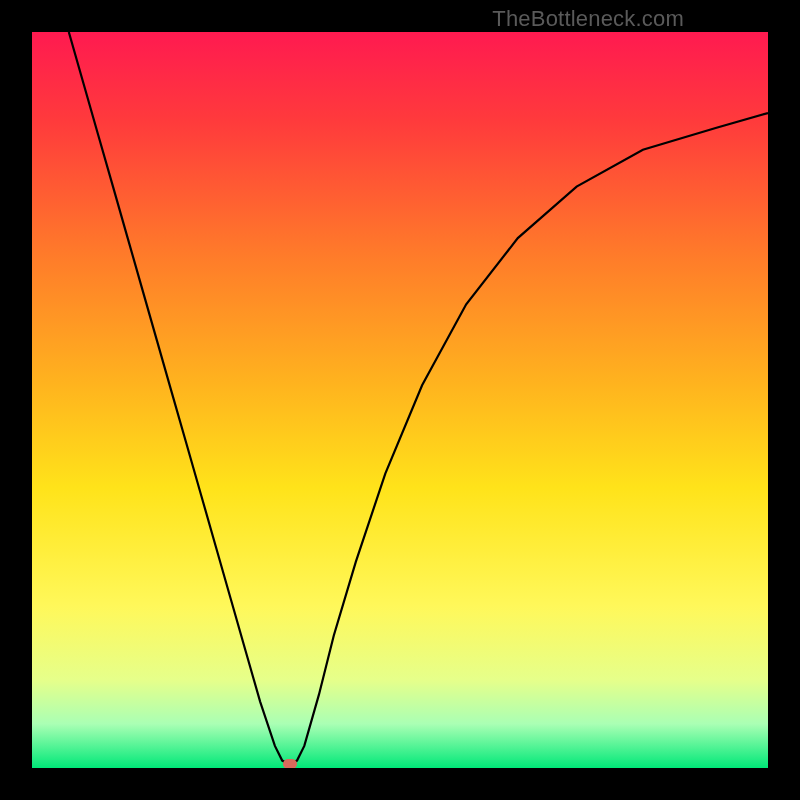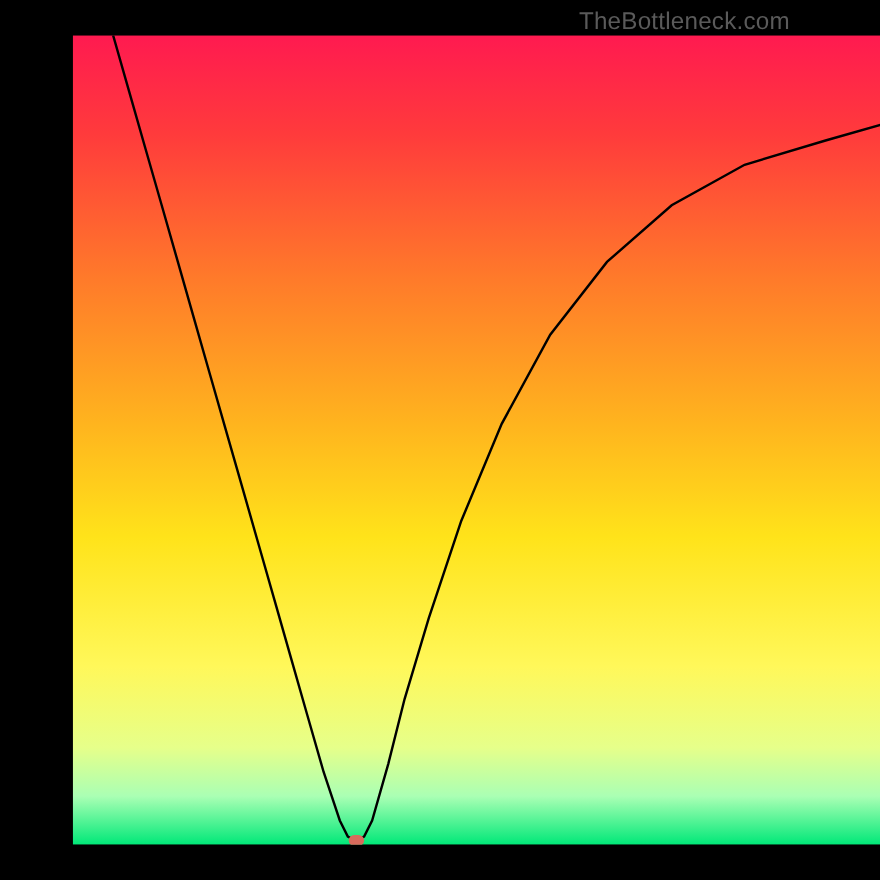--- a/index.html
+++ b/index.html
@@ -1,17 +1,17 @@
 <!DOCTYPE html>
 <html><head>
 <meta charset="utf-8">
 <style>
   * { margin: 0; padding: 0; box-sizing: border-box; }
   body { width: 800px; height: 800px; background: #000; position: relative; font-family: Arial, sans-serif; }
-  .frame { position: absolute; top: 0; left: 0; width: 696px; height: 800px; background: #000; margin-left: 34px; }
+  .frame { position: absolute; top: 0; left: 0; width: 696px; height: 800px; background: #000; }
   .plot-area { position: absolute; top: 32px; left: 32px; width: 736px; height: 736px; overflow: hidden; }
   .watermark { position: absolute; top: 6px; right: 12px; font-size: 22px; font-weight: 500; color: #5a5a5a; letter-spacing: 0.2px; }
   svg.curve { position: absolute; top: 0; left: 0; }
   .marker { position: absolute; width: 14px; height: 10px; background: #d86a5c; border-radius: 5px; transform: translate(-50%, -50%); }
 </style>
 </head>
 <body>
 
 <div class="frame">
   <div class="plot-area">

